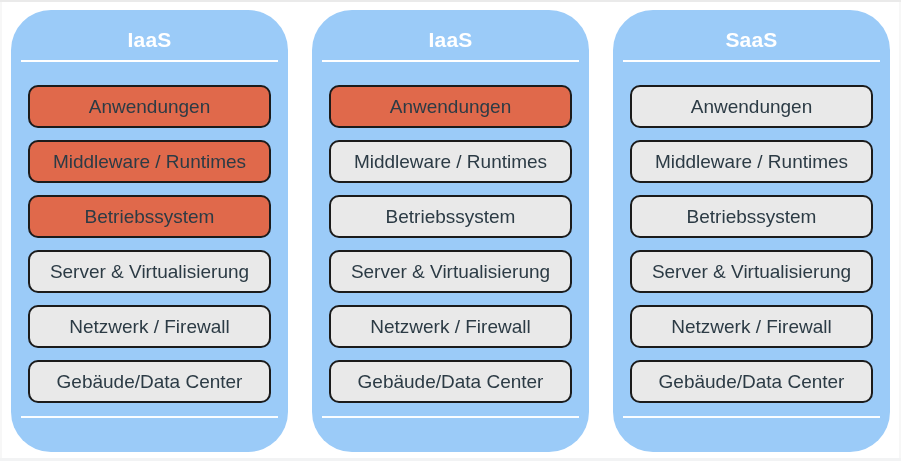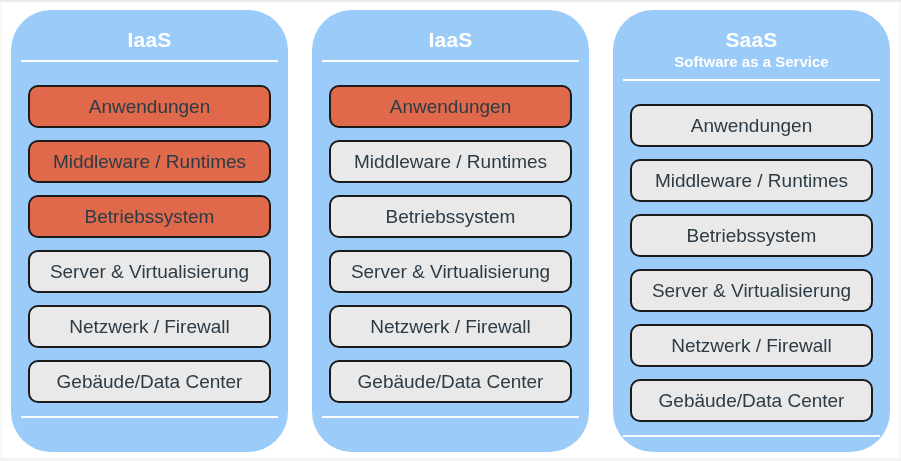--- a/index.html
+++ b/index.html
@@ -109,21 +109,20 @@
         <div class="layer provider">Server &amp; Virtualisierung</div>
         <div class="layer provider">Netzwerk / Firewall</div>
         <div class="layer provider">Gebäude/Data Center</div>
       </div>
       <div class="rule bottom"></div>
     </section>
 
     <section class="col">
       <header class="col-header">
         <h2 class="col-title">SaaS</h2>
-        <div class="col-subtitle">Software as a Service</div>
       </header>
       <div class="rule top"></div>
       <div class="rows">
         <div class="layer provider">Anwendungen</div>
         <div class="layer provider">Middleware / Runtimes</div>
         <div class="layer provider">Betriebssystem</div>
         <div class="layer provider">Server &amp; Virtualisierung</div>
         <div class="layer provider">Netzwerk / Firewall</div>
         <div class="layer provider">Gebäude/Data Center</div>
       </div>

